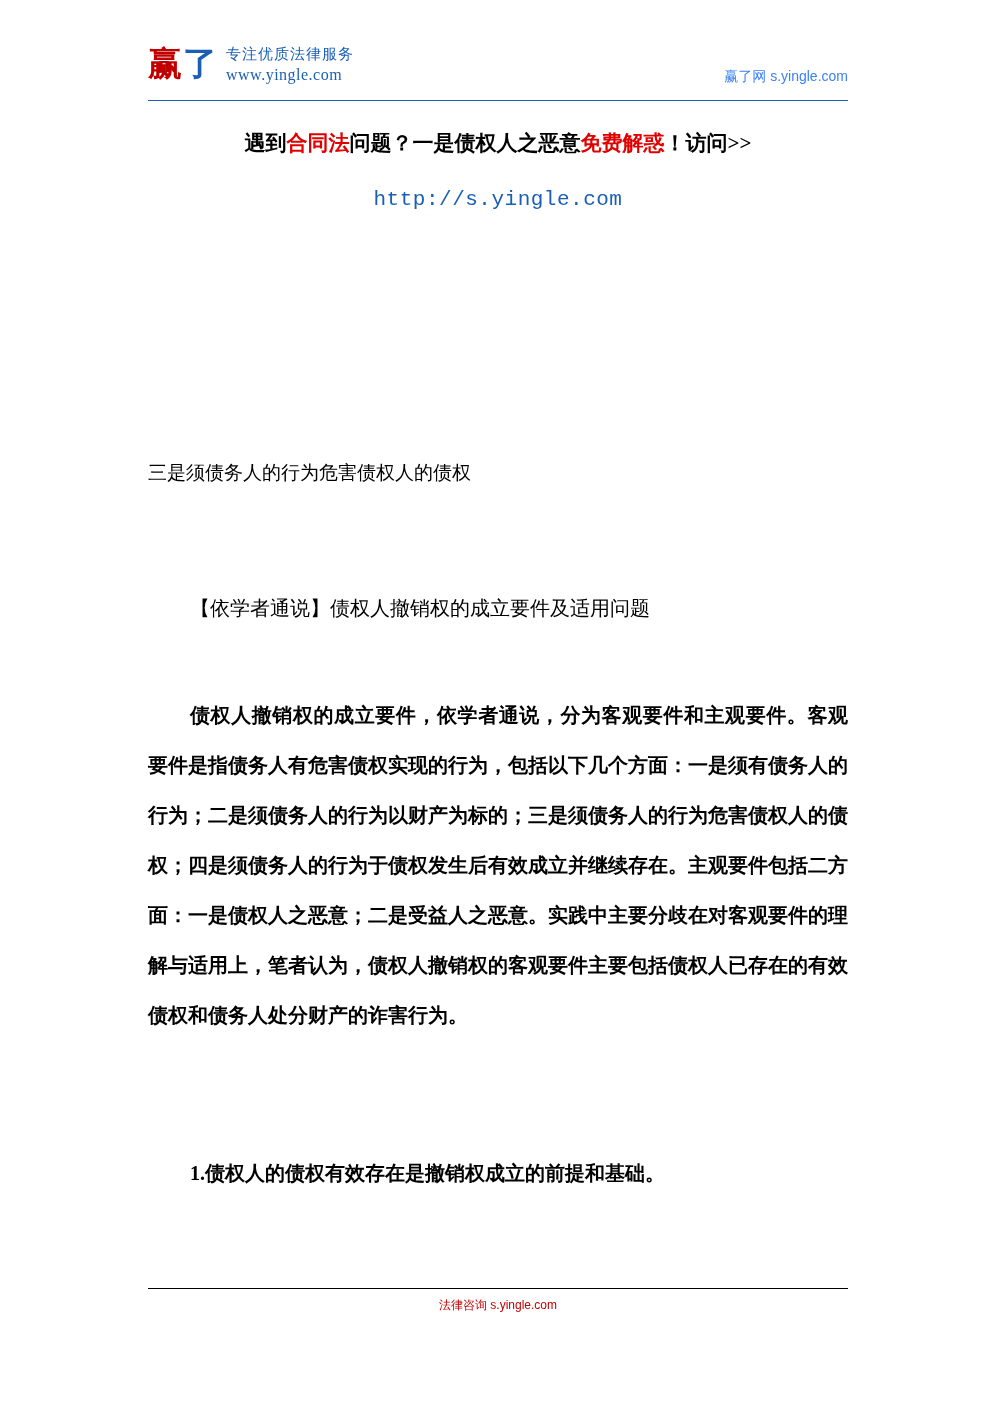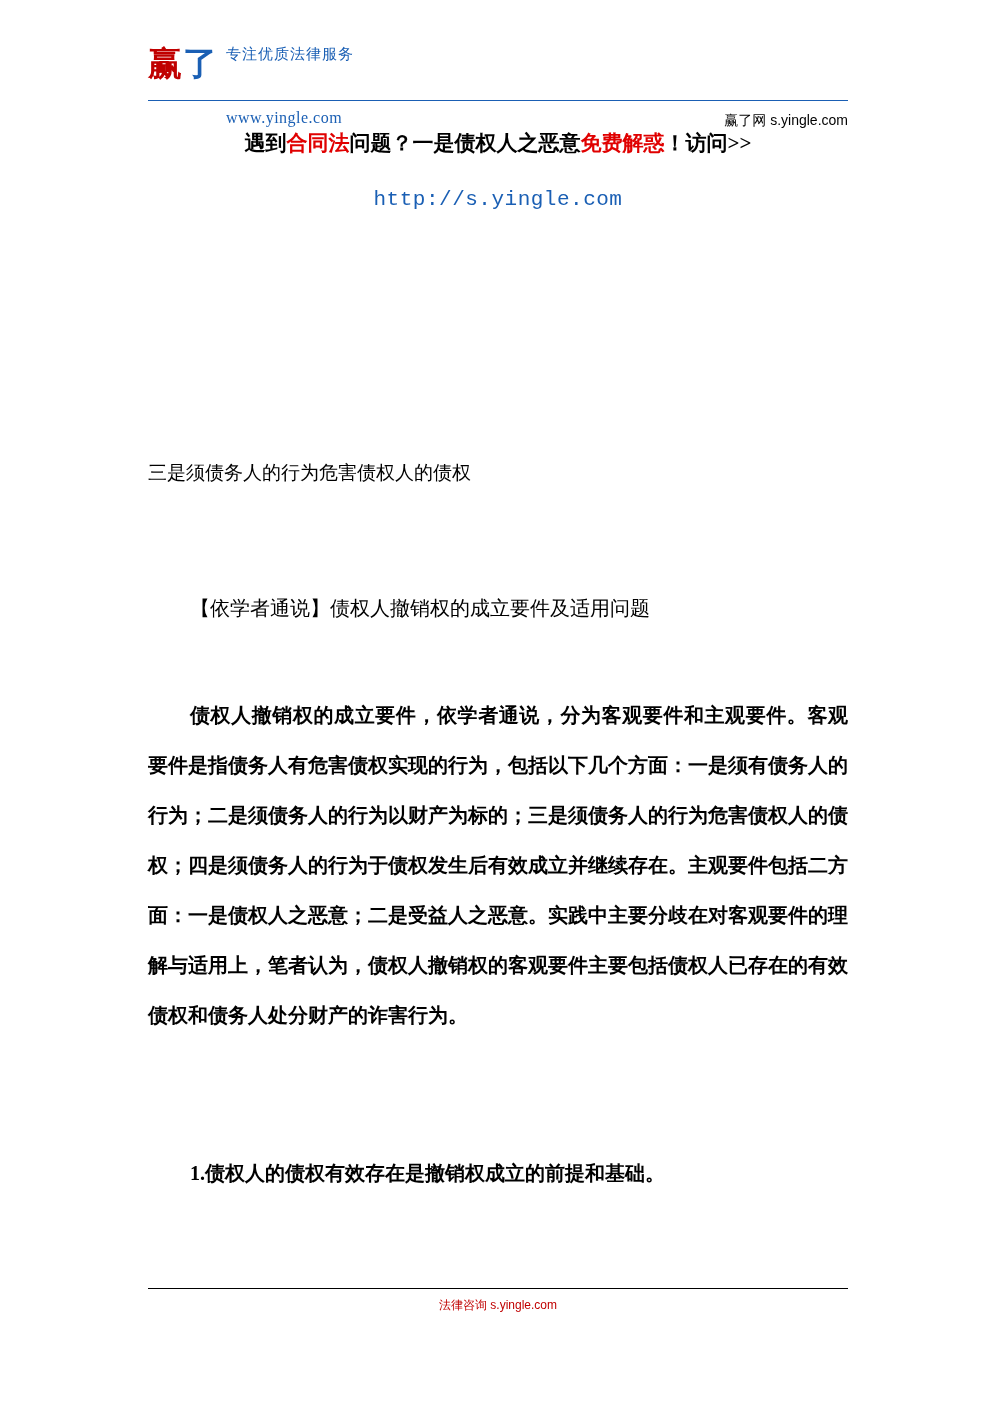--- a/index.html
+++ b/index.html
@@ -59,30 +59,28 @@
     letter-spacing: 1px;
     line-height: 18px;
     font-family: Liberation Mono, monospace;
   }
   .logo-url {
     font-size: 16px;
     color: #1a5fb4;
     letter-spacing: 0.5px;
     line-height: 19px;
     font-family: "Liberation Serif", "DejaVu Serif", serif;
-    margin-top: 43px;
   }
   .header-right {
     position: absolute;
     right: 0;
     top: 24px;
     font-size: 14px;
-    color: #000000;
+    color: #3b82f6;
     font-family: "Liberation Sans", sans-serif;
-    margin-top: 44px;
   }
   .header-rule {
     position: absolute;
     left: 148px;
     top: 100px;
     width: 700px;
     height: 0;
     border-top: 1px solid #1a5fb4;
   }
 

